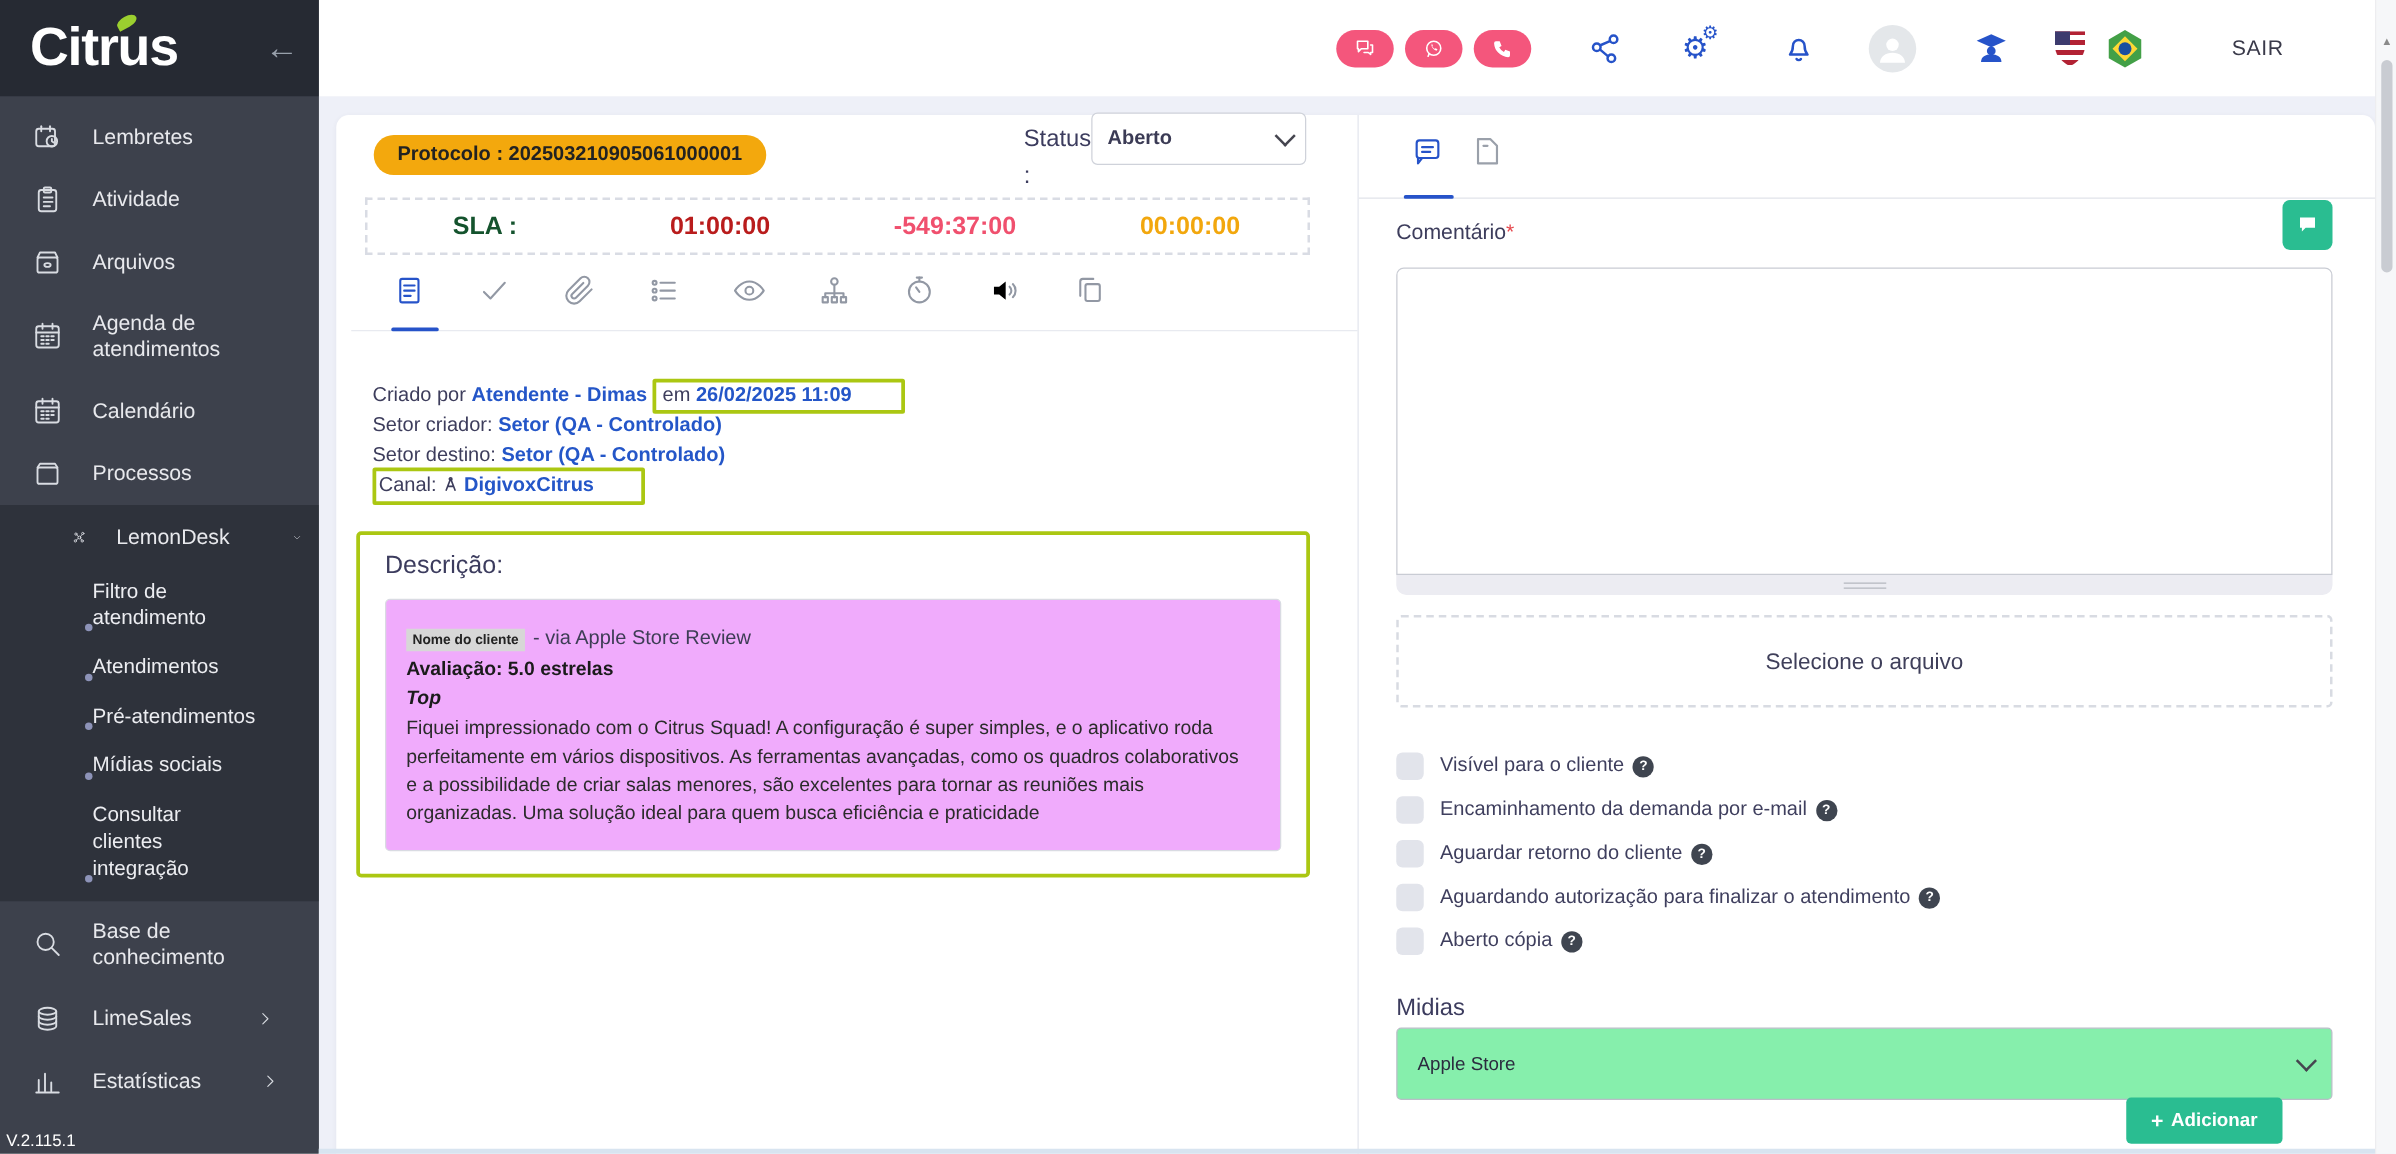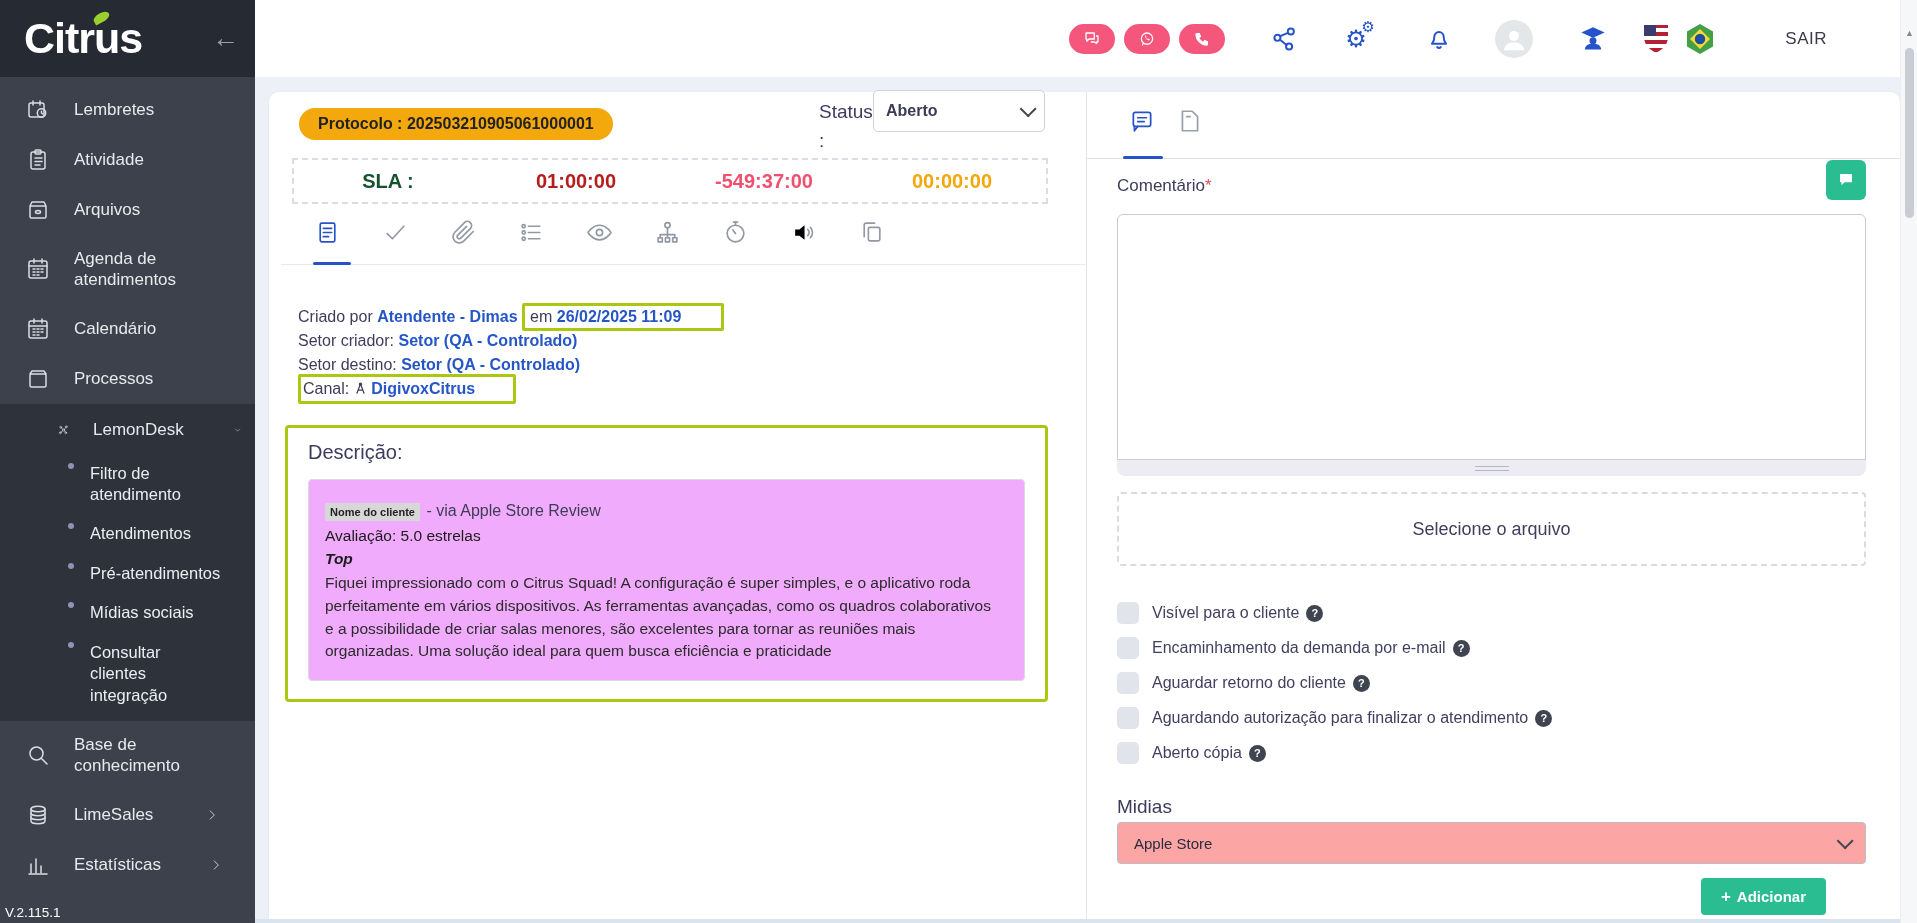--- a/index.html
+++ b/index.html
@@ -19,21 +19,21 @@
   .item { display:flex; align-items:center; gap:24px; padding:13px 8px 13px 26px;
     color:#e8e9ed; font-size:17px; line-height:1.25; cursor:pointer; }
   .item svg { width:24px; height:24px; flex:none; stroke:#d9dce2; fill:none;
     stroke-width:1.5; stroke-linecap:round; stroke-linejoin:round; }
   .ld-block { background:#2e323b; padding-bottom:6px;padding-left:32px; }
   .ld-head { display:flex; align-items:center; gap:24px; padding:14px 14px 12px 26px;
     color:#e8e9ed; font-size:17px; cursor:pointer; }
   .ld-head svg { width:24px; height:24px; stroke:#d9dce2; fill:none; stroke-width:1.5;
     stroke-linecap:round; stroke-linejoin:round; }
   .ld-chev { margin-left:26px; }
-  .sub-item { display:flex; align-items:flex-start; gap:16px; padding:9px 8px 9px 36px;
+  .sub-item { display:flex; align-items:flex-end; padding:9px 8px 9px 36px;
     color:#ecedf1; font-size:16.5px; line-height:1.3; cursor:pointer; }
   .dot { width:6px; height:6px; border-radius:50%; background:#8d93b8; flex:none; }
   .version { position:absolute; left:5px; bottom:3px; color:#fff; font-size:13.5px; }
 
   
   .header { position:fixed; left:255px; right:0; top:0; height:77px; background:#fff;
     z-index:4; display:flex; align-items:center; justify-content:flex-end;
     padding-right:90px; }
   .pill { width:46px; height:30px; border-radius:15px; background:#f4567c;
     display:flex; align-items:center; justify-content:center; margin-left:9px; cursor:pointer; }
@@ -93,21 +93,21 @@
   .canal-ic svg { width:13px; height:14px; stroke:#3d3d5c; fill:none; stroke-width:1.4; }
 
   .desc-green { position:absolute; left:16px; top:333px; width:763px; height:277px;
     border:3px solid #abc712; border-radius:4px; padding:13px 20px; }
   .desc-title { font-size:20px; color:#3c3c5e; margin-bottom:15px; }
   .desc-box { border:1px solid #d9dbe2; border-radius:4px; background:#f0abfc;
     padding:22px 24px 20px 16px; height:202px; }
   .chip { background:#d7d7d7; color:#222; font-size:11px; font-weight:bold;
     padding:3px 5px; margin-right:2px; filter:blur(0.3px); }
   .desc-line1 { font-size:16px; color:#3d3d55; margin-bottom:7px; }
-  .desc-rating { font-size:15.5px; font-weight:normal; color:#1b1b1b; margin-bottom:5px; }
+  .desc-rating { font-size:15.5px; font-weight:bold; color:#1b1b1b; margin-bottom:5px; }
   .desc-top { font-size:15.5px; font-weight:bold; font-style:italic; color:#1b1b1b;
     margin-bottom:4px; }
   .desc-body { font-size:15.5px; color:#2b2b2b; line-height:1.47; }
 
   
   .tabs { position:absolute; left:42px; top:16px; display:flex; gap:22px; }
   .tab { cursor:pointer; }
   .tab svg { width:26px; height:26px; fill:none; stroke-width:1.6;
     stroke-linecap:round; stroke-linejoin:round; }
   .tab.active svg { stroke:#2653c9; }
@@ -134,22 +134,22 @@
     justify-content:center; font-size:18px; color:#3f3f5a; cursor:pointer; }
   .checks { position:absolute; left:30px; top:510px; }
   .check-row { display:flex; align-items:center; margin-bottom:13px; }
   .cb { width:22px; height:22px; border-radius:5px; background:#e2e4eb; flex:none;
     cursor:pointer; }
   .cb-label { margin-left:13px; font-size:16px; color:#3f3f5e; }
   .help { margin-left:7px; width:17px; height:17px; border-radius:50%; background:#3f4550;
     color:#fff; font-size:11px; font-weight:bold; text-align:center; line-height:17px;
     cursor:pointer; }
   .midias-label { position:absolute; left:30px; top:704px; font-size:19px; color:#3c3c5e; }
-  .midias-select { position:absolute; left:30px; right:34px; top:730px; height:42px;
-    border:1px solid #b9bdc7; border-radius:4px; background:#fca5a5; display:flex;
+  .midias-select { position:absolute; left:30px; right:34px; top:730px; height:58px;
+    border:1px solid #b9bdc7; border-radius:4px; background:#86efac; display:flex;
     align-items:center; padding:0 16px; font-size:15px; color:#2b2b3e; cursor:pointer; }
   .btn-add { position:absolute; right:74px; top:786px; background:#2abd91; color:#fff;
     border:none; border-radius:4px; font-size:15px; font-weight:bold; padding:10px 20px;
     display:flex; align-items:center; gap:6px; cursor:pointer;
     font-family:"Liberation Sans", sans-serif; }
   .plus { font-size:17px; font-weight:bold; line-height:1; }
 
   
   .scrollbar { position:fixed; right:0; top:0; bottom:0; width:17px; background:#f6f7f9;
     z-index:10; border-left:1px solid #ededf0; }

